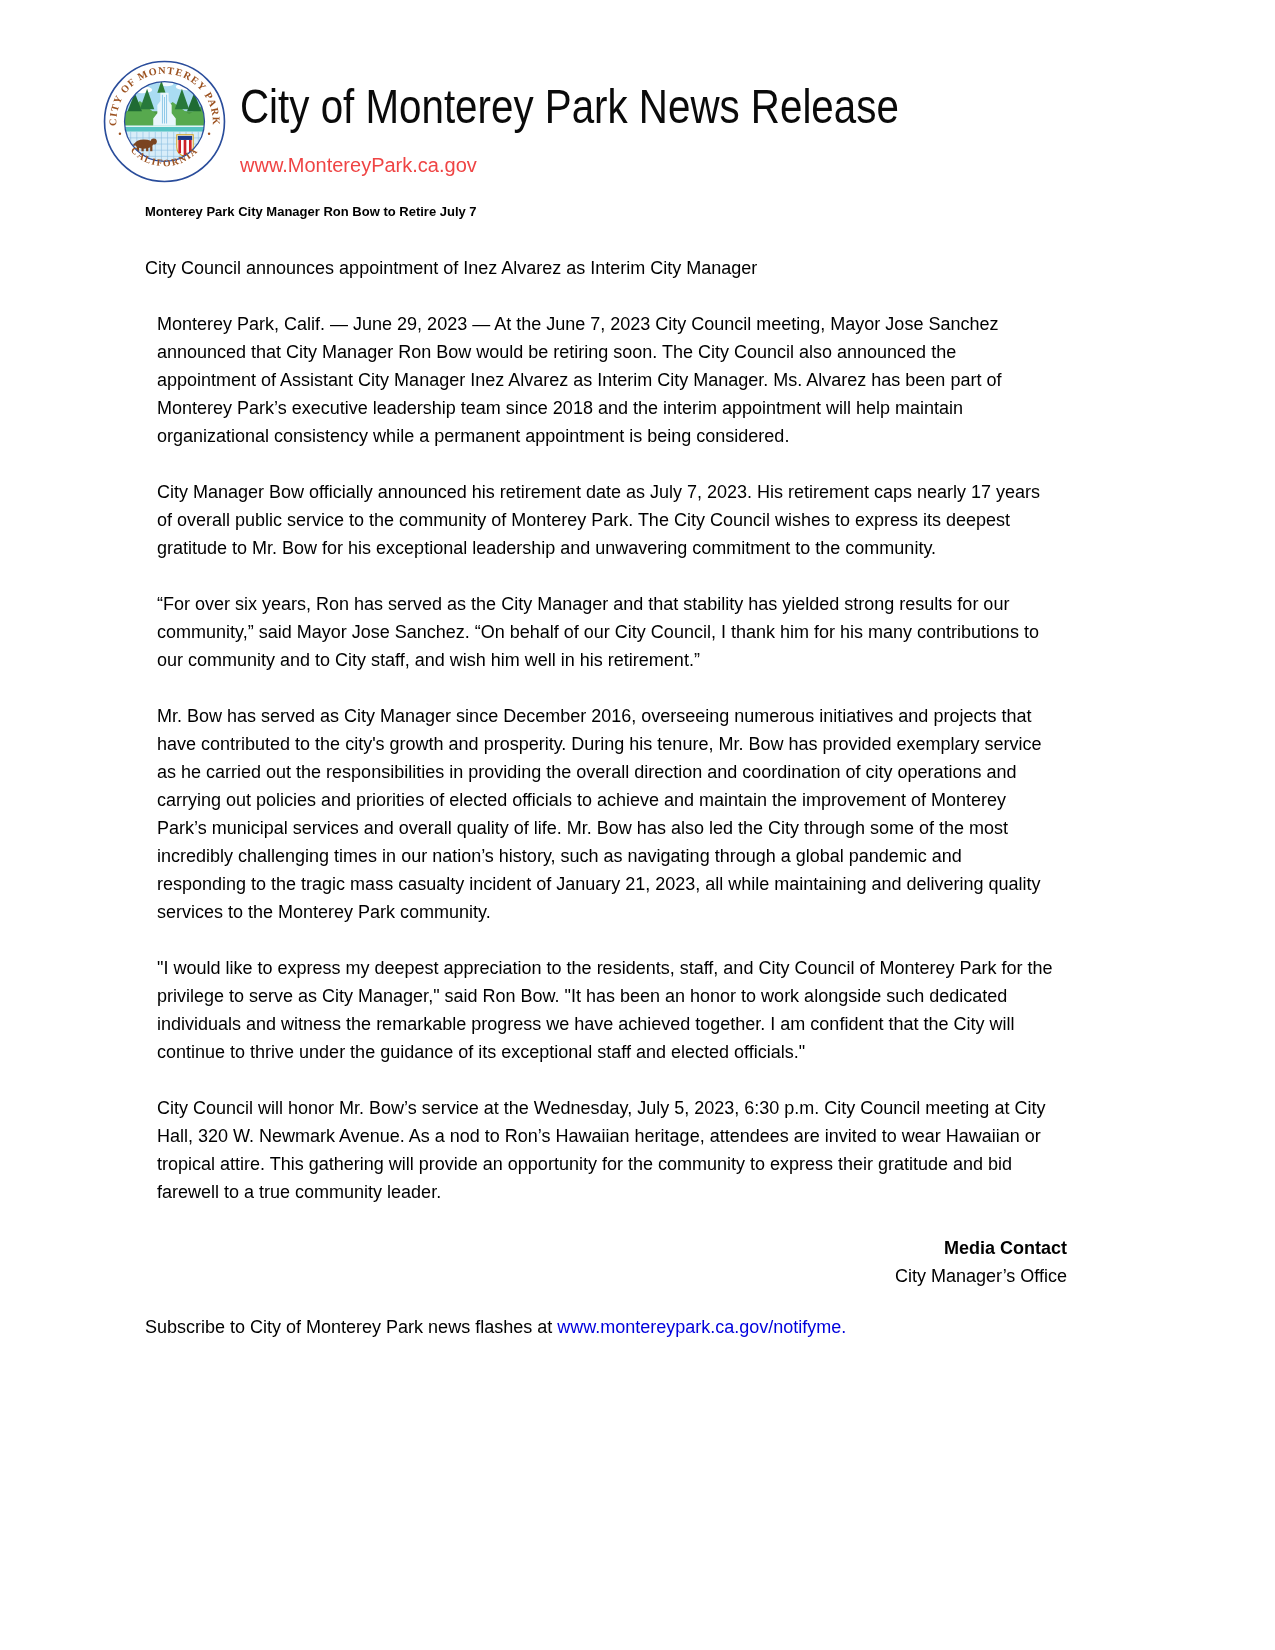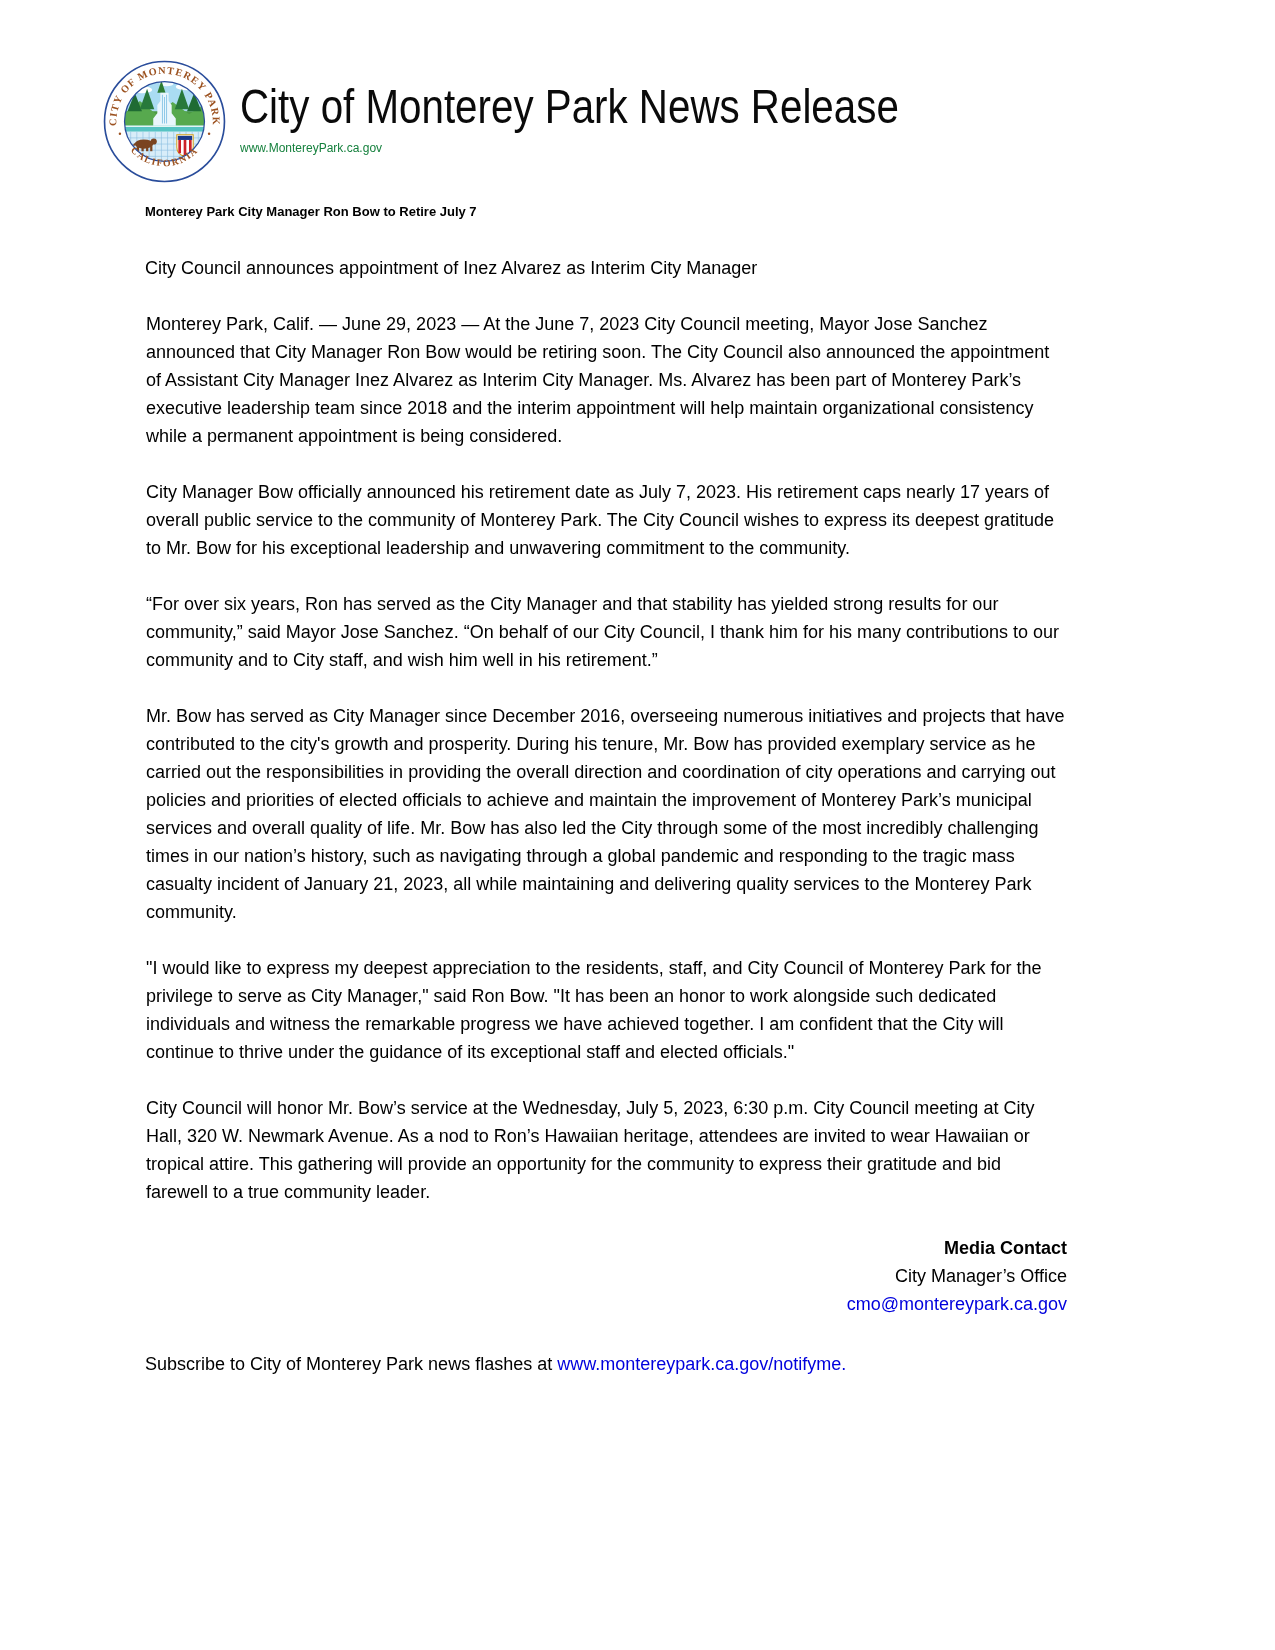--- a/index.html
+++ b/index.html
@@ -27,53 +27,53 @@
     font-size: 48px;
     font-weight: 400;
     line-height: 1.05;
     white-space: nowrap;
     transform: scaleX(0.84);
     transform-origin: left top;
     color: #0a0a0a;
   }
   .header-url {
     display: inline-block;
-    margin-top: 9px;
-    font-size: 12px;
-    color: #15803d;
+    margin-top: 22px;
+    font-size: 20px;
+    color: #ef4444;
     text-decoration: none;
     cursor: pointer;
   }
   .content {
     position: absolute;
     left: 145px;
     top: 198px;
     width: 922px;
     font-size: 18px;
     line-height: 28px;
   }
   .headline {
     margin: 0;
     font-size: 13px;
     font-weight: 700;
     line-height: 28px;
   }
   .subheadline {
     margin: 28px 0 0;
   }
-  p.body-para { margin: 28px 1px 0; }
+  p.body-para { margin: 28px 12px 0; }
   .contact { margin-top: 28px; }
   .contact p { margin: 0; text-align: right; }
   .contact-heading { font-weight: 700; }
   .link {
     color: #0000dd;
     text-decoration: none;
     cursor: pointer;
   }
-  .subscribe { margin: 32px 0 0; }
+  .subscribe { margin: 23px 0 0; }
   .seal-ring-text {
     font-family: "Liberation Serif", serif;
     font-weight: bold;
     fill: #9c5220;
   }
 </style>
 </head>
 <body>
 
 <div class="page">
@@ -163,19 +163,18 @@
     <p class="body-para">Monterey Park, Calif. — June 29, 2023 — At the June 7, 2023 City Council meeting, Mayor Jose Sanchez announced that City Manager Ron Bow would be retiring soon. The City Council also announced the appointment of Assistant City Manager Inez Alvarez as Interim City Manager. Ms. Alvarez has been part of Monterey Park’s executive leadership team since 2018 and the interim appointment will help maintain organizational consistency while a permanent appointment is being considered.</p>
     <p class="body-para">City Manager Bow officially announced his retirement date as July 7, 2023. His retirement caps nearly 17 years of overall public service to the community of Monterey Park. The City Council wishes to express its deepest gratitude to Mr. Bow for his exceptional leadership and unwavering commitment to the community.</p>
     <p class="body-para">“For over six years, Ron has served as the City Manager and that stability has yielded strong results for our community,” said Mayor Jose Sanchez. “On behalf of our City Council, I thank him for his many contributions to our community and to City staff, and wish him well in his retirement.”</p>
     <p class="body-para">Mr. Bow has served as City Manager since December 2016, overseeing numerous initiatives and projects that have contributed to the city's growth and prosperity. During his tenure, Mr. Bow has provided exemplary service as he carried out the responsibilities in providing the overall direction and coordination of city operations and carrying out policies and priorities of elected officials to achieve and maintain the improvement of Monterey Park’s municipal services and overall quality of life. Mr. Bow has also led the City through some of the most incredibly challenging times in our nation’s history, such as navigating through a global pandemic and responding to the tragic mass casualty incident of January 21, 2023, all while maintaining and delivering quality services to the Monterey Park community.</p>
     <p class="body-para">"I would like to express my deepest appreciation to the residents, staff, and City Council of Monterey Park for the privilege to serve as City Manager," said Ron Bow. "It has been an honor to work alongside such dedicated individuals and witness the remarkable progress we have achieved together. I am confident that the City will continue to thrive under the guidance of its exceptional staff and elected officials."</p>
     <p class="body-para">City Council will honor Mr. Bow’s service at the Wednesday, July 5, 2023, 6:30 p.m. City Council meeting at City Hall, 320 W. Newmark Avenue. As a nod to Ron’s Hawaiian heritage, attendees are invited to wear Hawaiian or tropical attire. This gathering will provide an opportunity for the community to express their gratitude and bid farewell to a true community leader.</p>
 
     <div class="contact">
       <p class="contact-heading">Media Contact</p>
       <p>City Manager’s Office</p>
-      <p><a class="link">cmo@montereypark.ca.gov</a></p>
     </div>
 
     <p class="subscribe"><span>Subscribe to City of Monterey Park news flashes at </span><a class="link">www.montereypark.ca.gov/notifyme.</a></p>
   </main>
 
 </div>
 
 </body></html>

